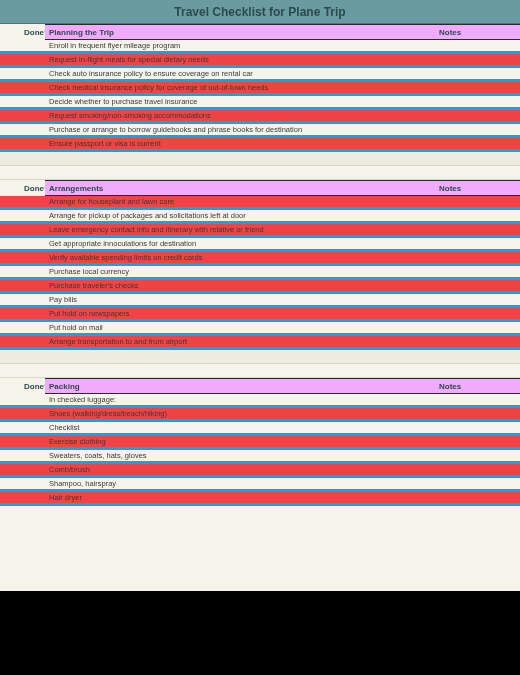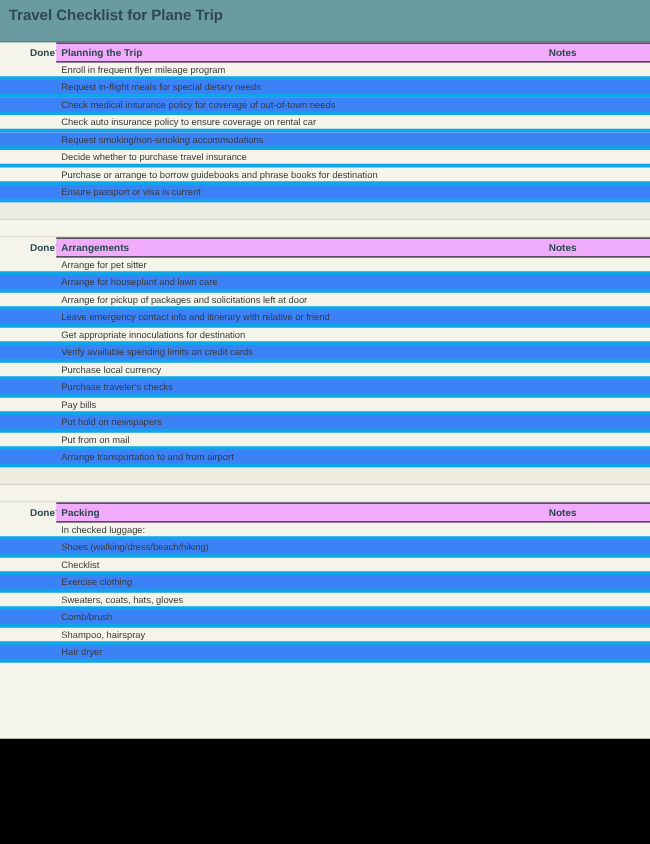--- a/index.html
+++ b/index.html
@@ -7,37 +7,38 @@
     width: 520px;
     height: 675px;
     background: #f5f4ea;
     font-family: Arial, sans-serif;
     font-size: 7.5px;
     color: #3a3a3a;
     overflow: hidden;
   }
   .title-bar {
     background: #6a9ba0;
-    height: 34px;
+    height: 24px;
     border-bottom: 1px solid #4a7a7f;
+    text-align: center;
   }
   .title-text {
     font-size: 12px;
     font-weight: bold;
     color: #2b4a4e;
     padding: 5px 7px;
   }
   .row {
     display: flex;
     align-items: center;
     height: 14px;
     border-bottom: 3px solid #0ea5e9;
   }
   .row.alt {
-    background: #3b82f6;
+    background: #ef4444;
   }
   .done-col {
     width: 45px;
     flex-shrink: 0;
     padding-left: 24px;
   }
   .item-col {
     flex: 1;
     padding-left: 4px;
     white-space: nowrap;
@@ -114,38 +115,38 @@
     <div class="row">
       <div class="done-col"></div>
       <div class="item-col">Enroll in frequent flyer mileage program</div>
       <div class="notes-col"></div>
     </div>
     <div class="row alt">
       <div class="done-col"></div>
       <div class="item-col">Request in-flight meals for special dietary needs</div>
       <div class="notes-col"></div>
     </div>
+    <div class="row">
+      <div class="done-col"></div>
+      <div class="item-col">Check auto insurance policy to ensure coverage on rental car</div>
+      <div class="notes-col"></div>
+    </div>
     <div class="row alt">
       <div class="done-col"></div>
       <div class="item-col">Check medical insurance policy for coverage of out-of-town needs</div>
       <div class="notes-col"></div>
     </div>
     <div class="row">
       <div class="done-col"></div>
-      <div class="item-col">Check auto insurance policy to ensure coverage on rental car</div>
+      <div class="item-col">Decide whether to purchase travel insurance</div>
       <div class="notes-col"></div>
     </div>
     <div class="row alt">
       <div class="done-col"></div>
       <div class="item-col">Request smoking/non-smoking accommodations</div>
-      <div class="notes-col"></div>
-    </div>
-    <div class="row">
-      <div class="done-col"></div>
-      <div class="item-col">Decide whether to purchase travel insurance</div>
       <div class="notes-col"></div>
     </div>
     <div class="row">
       <div class="done-col"></div>
       <div class="item-col">Purchase or arrange to borrow guidebooks and phrase books for destination</div>
       <div class="notes-col"></div>
     </div>
     <div class="row alt">
       <div class="done-col"></div>
       <div class="item-col">Ensure passport or visa is current</div>
@@ -159,25 +160,20 @@
       <div class="done-col"></div>
       <div class="rest"></div>
     </div>
     <div class="section-header-row">
       <div class="done-col">Done?</div>
       <div class="section-header-cell">
         <div class="item-col">Arrangements</div>
         <div class="notes-col">Notes</div>
       </div>
     </div>
-    <div class="row">
-      <div class="done-col"></div>
-      <div class="item-col">Arrange for pet sitter</div>
-      <div class="notes-col"></div>
-    </div>
     <div class="row alt">
       <div class="done-col"></div>
       <div class="item-col">Arrange for houseplant and lawn care</div>
       <div class="notes-col"></div>
     </div>
     <div class="row">
       <div class="done-col"></div>
       <div class="item-col">Arrange for pickup of packages and solicitations left at door</div>
       <div class="notes-col"></div>
     </div>
@@ -211,21 +207,21 @@
       <div class="item-col">Pay bills</div>
       <div class="notes-col"></div>
     </div>
     <div class="row alt">
       <div class="done-col"></div>
       <div class="item-col">Put hold on newspapers</div>
       <div class="notes-col"></div>
     </div>
     <div class="row">
       <div class="done-col"></div>
-      <div class="item-col">Put from on mail</div>
+      <div class="item-col">Put hold on mail</div>
       <div class="notes-col"></div>
     </div>
     <div class="row alt">
       <div class="done-col"></div>
       <div class="item-col">Arrange transportation to and from airport</div>
       <div class="notes-col"></div>
     </div>
     <div class="spacer-row" style="background: rgb(237, 236, 224);">
       <div class="done-col"></div>
       <div class="rest"></div>

